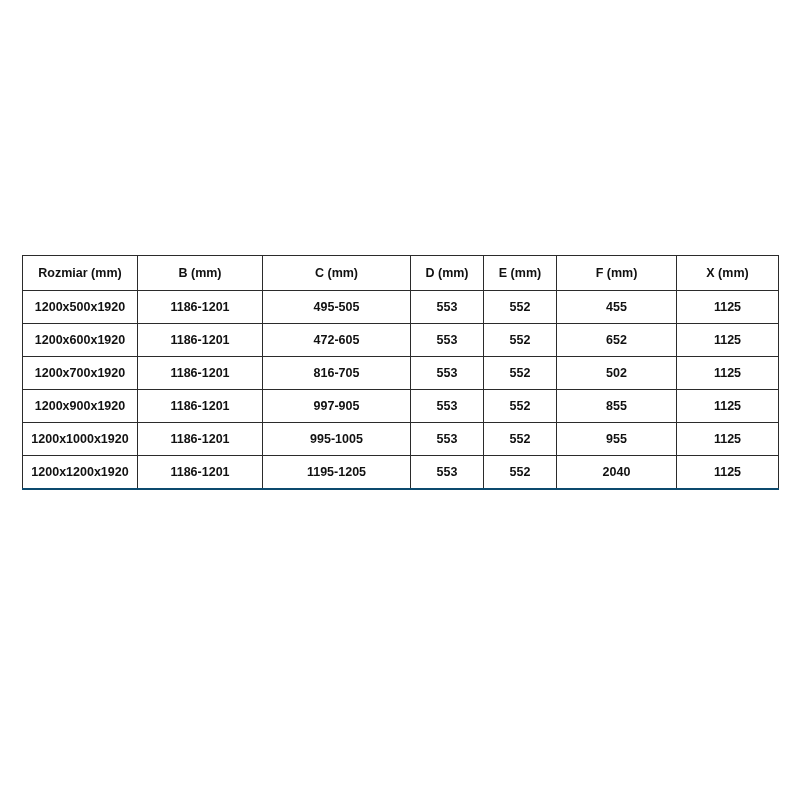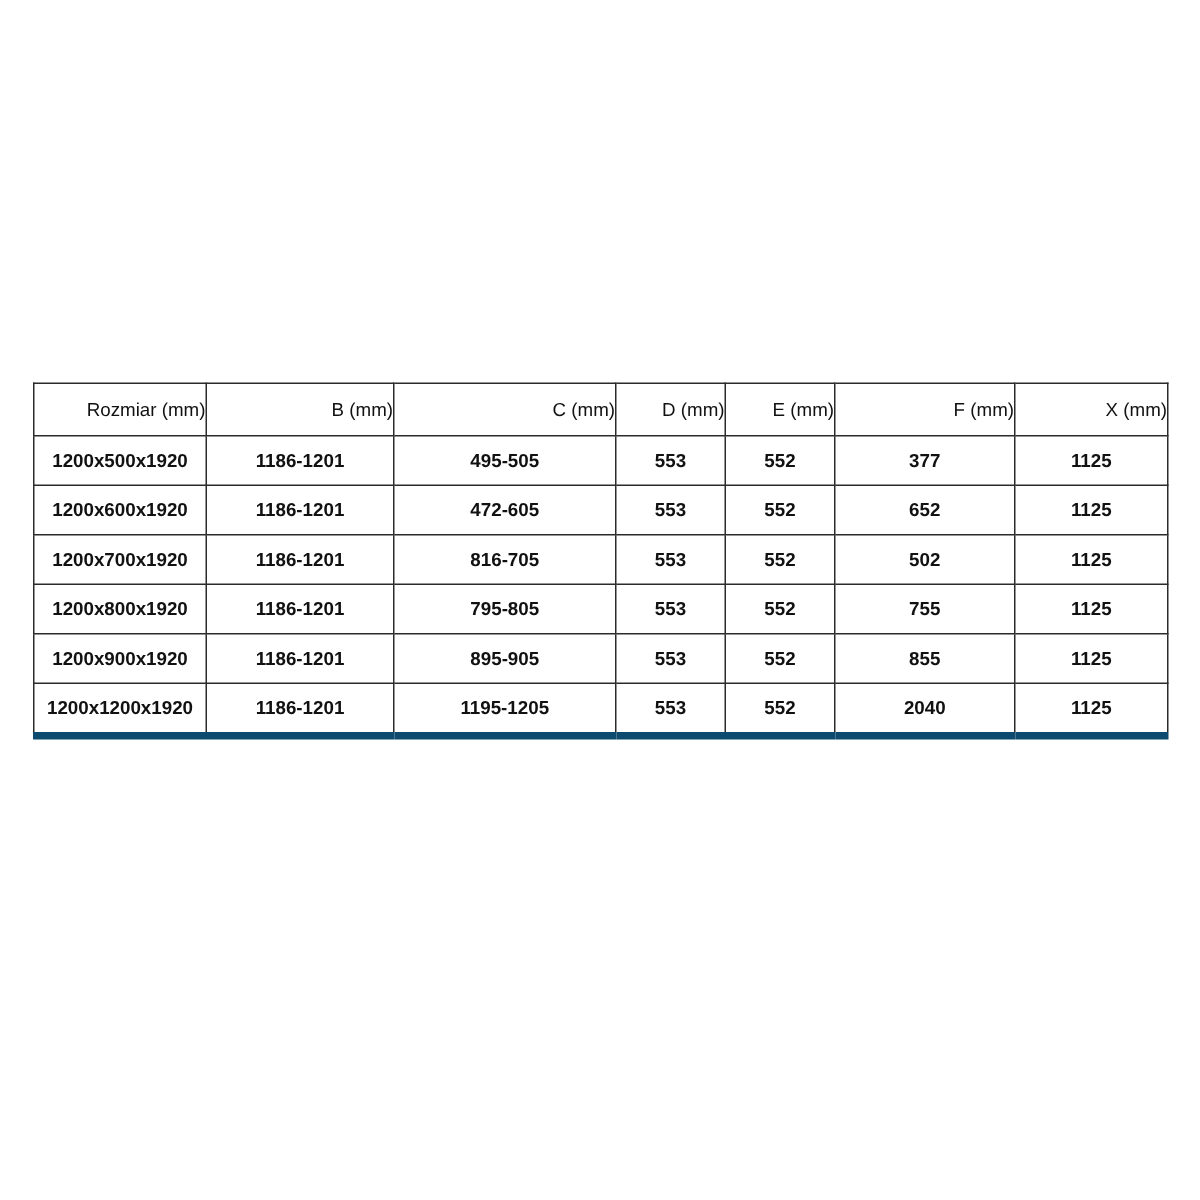--- a/index.html
+++ b/index.html
@@ -32,30 +32,29 @@
     border: 1px solid #2b2b2b;
     text-align: center;
     vertical-align: middle;
     color: #111111;
     font-size: 12.5px;
     padding: 0;
     height: 32px;
     white-space: nowrap;
   }
   table.spec thead th {
-    font-weight: normal;
+    font-weight: bold;
     height: 34px;
     font-size: 12.5px;
-    text-align: right;
   }
   table.spec tbody td {
     font-weight: bold;
   }
   table.spec tbody tr:last-child td {
-    border-bottom: 5px solid #0c4a6e;
+    border-bottom: 2px solid #0c4a6e;
   }
   
   col.c0 { width: 115px; }
   col.c1 { width: 125px; }
   col.c2 { width: 148px; }
   col.c3 { width: 73px; }
   col.c4 { width: 73px; }
   col.c5 { width: 120px; }
   col.c6 { width: 102px; }
 </style>
@@ -85,21 +84,21 @@
           <th>X (mm)</th>
         </tr>
       </thead>
       <tbody>
         <tr>
           <td>1200x500x1920</td>
           <td>1186-1201</td>
           <td>495-505</td>
           <td>553</td>
           <td>552</td>
-          <td>377</td>
+          <td>455</td>
           <td>1125</td>
         </tr>
         <tr>
           <td>1200x600x1920</td>
           <td>1186-1201</td>
           <td>472-605</td>
           <td>553</td>
           <td>552</td>
           <td>652</td>
           <td>1125</td>
@@ -107,35 +106,35 @@
         <tr>
           <td>1200x700x1920</td>
           <td>1186-1201</td>
           <td>816-705</td>
           <td>553</td>
           <td>552</td>
           <td>502</td>
           <td>1125</td>
         </tr>
         <tr>
-          <td>1200x800x1920</td>
+          <td>1200x900x1920</td>
           <td>1186-1201</td>
-          <td>795-805</td>
+          <td>997-905</td>
           <td>553</td>
           <td>552</td>
-          <td>755</td>
+          <td>855</td>
           <td>1125</td>
         </tr>
         <tr>
-          <td>1200x900x1920</td>
+          <td>1200x1000x1920</td>
           <td>1186-1201</td>
-          <td>895-905</td>
+          <td>995-1005</td>
           <td>553</td>
           <td>552</td>
-          <td>855</td>
+          <td>955</td>
           <td>1125</td>
         </tr>
         <tr>
           <td>1200x1200x1920</td>
           <td>1186-1201</td>
           <td>1195-1205</td>
           <td>553</td>
           <td>552</td>
           <td>2040</td>
           <td>1125</td>

